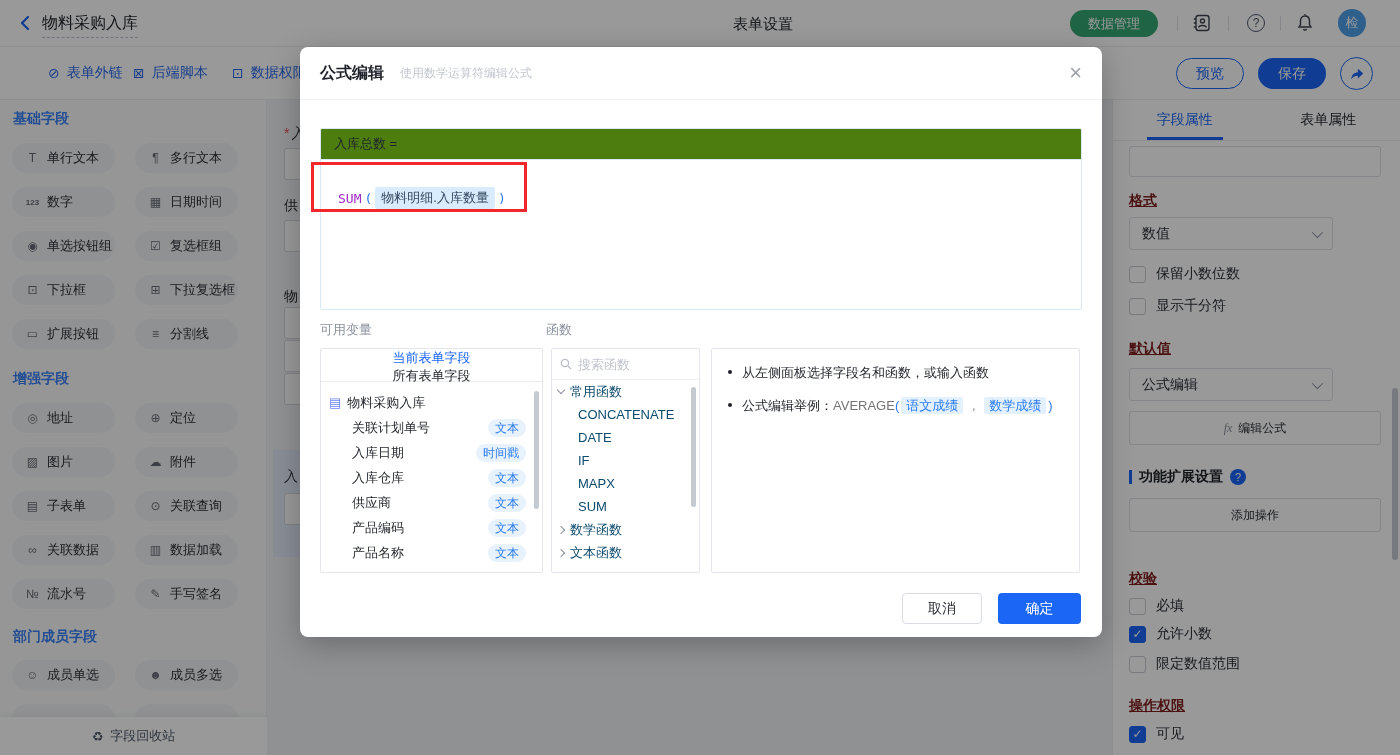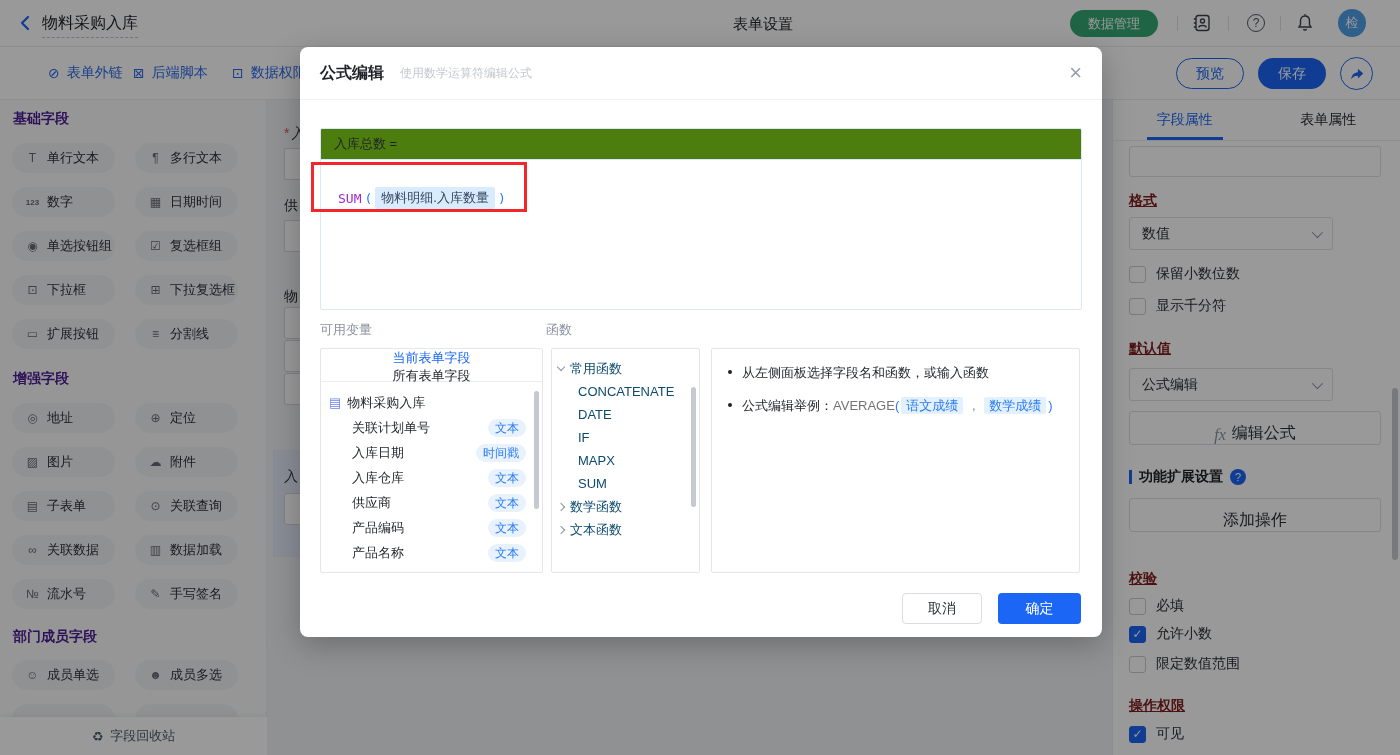--- a/index.html
+++ b/index.html
@@ -20,21 +20,21 @@
 
   .subbar { position:absolute; left:0; top:47px; width:1400px; height:53px; background:#fff; border-bottom:1px solid #ebedf0; }
   .sb-link { position:absolute; top:17px; display:flex; align-items:center; gap:7px; font-size:14px; color:#2a6ae9; cursor:pointer; }
   .sb-link .ic { font-size:14px; }
   .btn-preview { position:absolute; left:1176px; top:11px; width:68px; height:31px; border:1px solid #1b66f5; border-radius:16px; background:#fff; color:#1b66f5; font-size:14px; display:flex; align-items:center; justify-content:center; }
   .btn-save { position:absolute; left:1258px; top:11px; width:68px; height:31px; border-radius:16px; background:#1b66f5; color:#fff; font-size:14px; display:flex; align-items:center; justify-content:center; }
   .btn-share { position:absolute; left:1340px; top:10px; width:33px; height:33px; border:1px solid #1b66f5; border-radius:50%; background:#fff; display:flex; align-items:center; justify-content:center; }
 
   
   .lsb { position:absolute; left:0; top:100px; width:267px; height:655px; background:#fafbfc; border-right:1px solid #ebedf0; }
-  .sec-h { position:absolute; left:13px; font-size:14px; font-weight:700; color:#4c1d95; }
+  .sec-h { position:absolute; left:13px; font-size:14px; font-weight:700; color:#3b82f6; }
   .fpill { position:absolute; width:103px; height:30px; background:#f1f2f4; border-radius:15px; display:flex; align-items:center; padding-left:13px; gap:7px; font-size:13px; color:#2b2f36; cursor:grab; white-space:nowrap; overflow:hidden; }
   .fpill .pic { font-size:12px; color:#646a73; width:15px; flex-shrink:0; text-align:center; }
   .recycle { position:absolute; left:0; top:617px; width:267px; height:38px; background:#fff; box-shadow:0 -2px 6px rgba(0,0,0,.06); display:flex; align-items:center; justify-content:center; gap:7px; font-size:13px; color:#4e5969; cursor:pointer; }
 
   
   .canvas { position:absolute; left:267px; top:100px; width:845px; height:655px; background:#f0f2f5; }
   .cv-lbl { position:absolute; font-size:14px; color:#2b2f36; }
   .cv-req { color:#e34d59; margin-right:2px; }
   .cv-box { position:absolute; height:32px; width:70px; background:#fff; border:1px solid #d5d8dd; border-radius:3px; }
   .cv-sel { position:absolute; left:6px; top:350px; width:30px; height:107px; background:#e4ecfb; }
@@ -42,21 +42,21 @@
   
   .rsb { position:absolute; left:1112px; top:100px; width:288px; height:655px; background:#fff; border-left:1px solid #ebedf0; }
   .rtabs { position:absolute; left:0; top:0; width:100%; height:41px; display:flex; border-bottom:1px solid #ebedf0; }
   .rtab { flex:1; display:flex; align-items:center; justify-content:center; font-size:14px; color:#1f2329; position:relative; cursor:pointer; }
   .rtab.active { color:#1b66f5; }
   .rtab.active::after { content:""; position:absolute; left:50%; bottom:0; transform:translateX(-50%); width:76px; height:3px; background:#1b66f5; }
   .rlbl { position:absolute; left:16px; font-size:14px; font-weight:700; color:#7f1d1d;text-decoration:underline; }
   .rinput { position:absolute; left:16px; width:252px; height:31px; border:1px solid #dcdfe5; border-radius:3px; background:#fff; }
   .rsel { position:absolute; left:16px; width:204px; height:33px; border:1px solid #dcdfe5; border-radius:3px; background:#fff; display:flex; align-items:center; justify-content:space-between; padding:0 12px; font-size:14px; color:#2b2f36; cursor:pointer; }
   .chev { width:8px; height:8px; border-right:1.5px solid #8a919f; border-bottom:1.5px solid #8a919f; transform:rotate(45deg) translateY(-2px); }
-  .rbtn { position:absolute; left:16px; width:252px; height:34px; border:1px solid #dcdfe5; border-radius:3px; background:#fff; display:flex; align-items:flex-end; justify-content:center; gap:6px; font-size:16px; color:#2b2f36; cursor:pointer; }
+  .rbtn { position:absolute; left:16px; width:252px; height:34px; border:1px solid #dcdfe5; border-radius:3px; background:#fff; display:flex; align-items:center; justify-content:center; gap:6px; font-size:12px; color:#2b2f36; cursor:pointer; }
   .fx { font-style:italic; color:#8a919f; font-family:"Liberation Serif",serif; }
   .cb { position:absolute; left:16px; display:flex; align-items:center; gap:10px; cursor:pointer; }
   .cb .box { width:17px; height:17px; border:1.5px solid #c9ccd2; border-radius:3px; background:#fff; display:flex; align-items:center; justify-content:center; }
   .cb.on .box { background:#1b66f5; border-color:#1b66f5; }
   .cb.on .box::after { content:"✓"; color:#fff; font-size:12px; font-weight:700; }
   .cb .lbl { font-size:14px; color:#2b2f36; }
   .sechead { position:absolute; left:16px; display:flex; align-items:center; gap:7px; font-size:14px; font-weight:700; color:#1f2329; }
   .sechead::before { content:""; width:3px; height:14px; background:#1b66f5; }
   .qmark { width:16px; height:16px; border-radius:50%; background:#1b66f5; color:#fff; font-size:11px; font-weight:400; display:flex; align-items:center; justify-content:center; }
   .sb-thumb { position:absolute; border-radius:3px; background:#c5cad1; }
@@ -385,20 +385,27 @@
           <span class="badge">文本</span>
         </div>
       <div class="trow item">
           <span>产品名称</span>
           <span class="badge">文本</span>
         </div>
       <div class="sb-thumb" style="right:3px;top:42px;width:5px;height:118px"></div>
     </div>
 
     <div class="panel" style="left:251px;width:149px">
+      <div class="fsearch">
+        <svg width="12" height="12" viewBox="0 0 12 12">
+            <circle cx="5" cy="5" r="3.6" fill="none" stroke="#b9bec7" stroke-width="1.3"></circle>
+            <line x1="8" y1="8" x2="11" y2="11" stroke="#b9bec7" stroke-width="1.3"></line>
+          </svg>
+        <input type="text" placeholder="搜索函数" style="">
+      </div>
       <div class="frow grp">
           <span class="tchev open"></span>
           <span>常用函数</span>
         </div>
       <div class="frow fn">CONCATENATE</div>
       <div class="frow fn">DATE</div>
       <div class="frow fn">IF</div>
       <div class="frow fn">MAPX</div>
       <div class="frow fn">SUM</div>
       <div class="frow grp">

